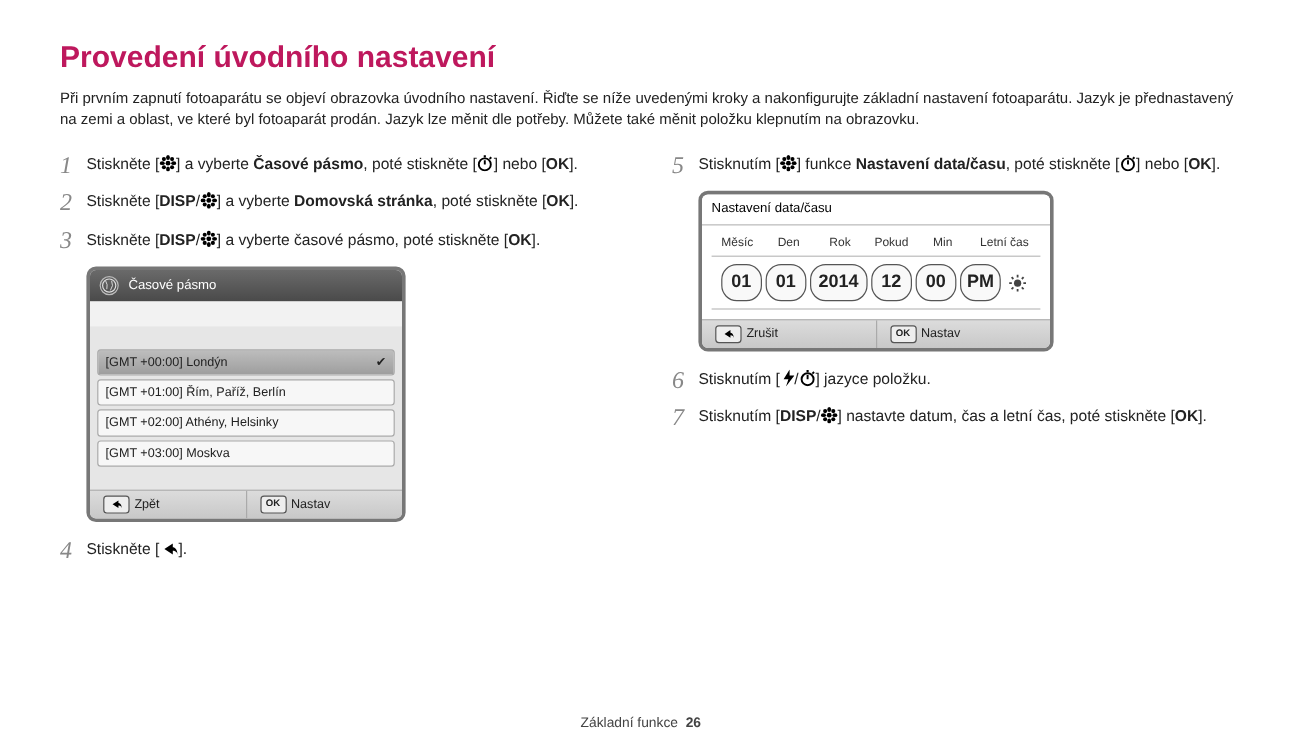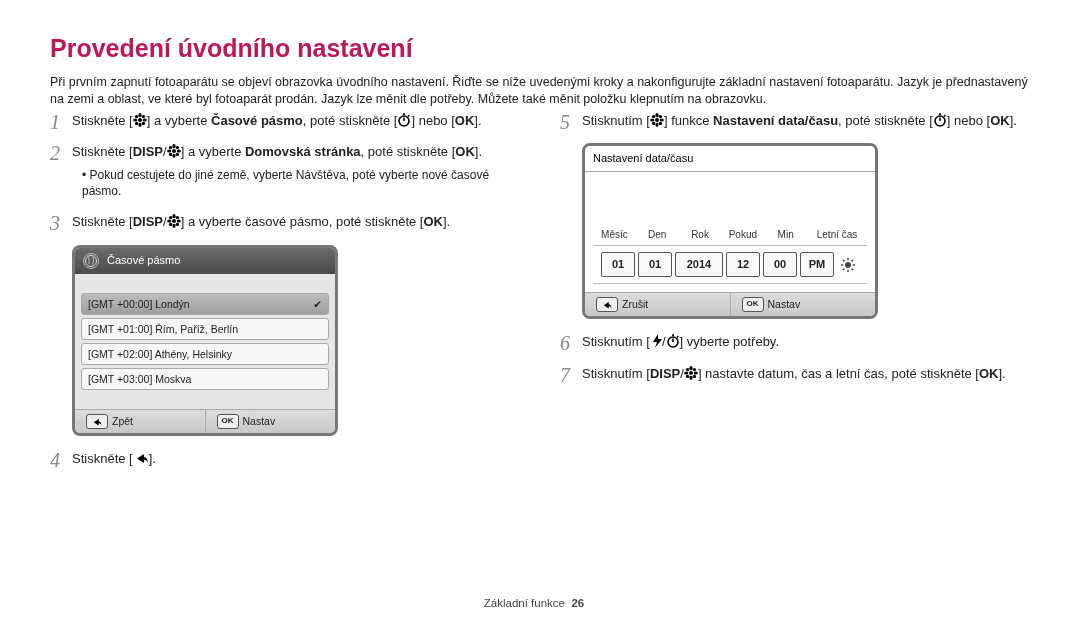--- a/index.html
+++ b/index.html
@@ -15,21 +15,21 @@
     padding: 32px 50px 10px 50px;
   }
   h1 {
     color: #be185d;
     font-size: 25px;
     font-weight: 700;
     margin: 0 0 8px 0;
   }
   .intro {
     font-size: 12.5px;
-    margin-bottom: 4px;
+    margin-bottom: 20px;
   }
   .cols {
     display: flex;
     gap: 40px;
   }
   .col { flex: 1; }
   .step {
     margin-bottom: 14px;
     position: relative;
     padding-left: 22px;
@@ -76,21 +76,21 @@
     color: #fff;
     padding: 5px 8px;
   }
   .dev-header .hicon {
     width: 14px; height: 14px;
     border: 1px solid #bbb;
     border-radius: 50%;
     display: inline-flex;
     align-items: center; justify-content: center;
   }
-  .tz-list { padding: 16px 4px; background: #e6e6e6; }
+  .tz-list { padding: 16px 4px; background: #e6e6e6; margin-top: 21px; }
   .tz-item {
     display: flex; justify-content: space-between; align-items: center;
     border: 1px solid #aaa;
     border-radius: 3px;
     margin: 3px 2px;
     padding: 3px 6px;
     background: #f7f7f7;
     font-size: 10.5px;
   }
   .tz-item.sel {
@@ -120,38 +120,37 @@
     background: #eee;
   }
   
   .dt-body { padding: 8px; background: #fff; }
   .dt-labels {
     display: flex;
     font-size: 10px;
     color: #333;
     margin-bottom: 4px;
     justify-content: flex-end;
-    margin-top: 48px;
   }
   .dt-labels span { flex:1; text-align:center; }
   .dt-labels span:last-child { flex:1.4; }
   .dt-row {
     display: flex;
     gap: 3px;
     align-items: center;
     justify-content: center;
     border-top: 1px solid #bbb;
     border-bottom: 1px solid #bbb;
     padding: 6px 0;
   }
   .dt-cell {
     border: 1.5px solid #555;
-    border-radius: 2px;
+    border-radius: 13px;
     padding: 4px 5px;
-    font-size: 11px;
+    font-size: 15px;
     font-weight: 600;
     background: #f9f9f9;
     min-width: 22px;
     text-align: center;
   }
   .dt-cell.wide { min-width: 36px; }
   .dt-sun {
     width: 22px; height: 22px;
     display:inline-flex; align-items:center; justify-content:center;
   }
@@ -235,23 +234,20 @@
           </span><span>] nebo [</span><span class="bold">OK</span><span>].</span>
       </div>
 
       <div class="step">
         <span class="num">2</span>
         <span>Stiskněte [</span><span class="bold">DISP</span><span>/</span><span class="glyph">
             <svg width="14" height="14">
               <use href="#ico-flower"></use>
             </svg>
           </span><span>] a vyberte </span><span class="bold">Domovská stránka</span><span>, poté stiskněte [</span><span class="bold">OK</span><span>].</span>
-        <ul class="bullets">
-            <li>Pokud cestujete do jiné země, vyberte Návštěva, poté vyberte nové časové pásmo.</li>
-          </ul>
       </div>
 
       <div class="step">
         <span class="num">3</span>
         <span>Stiskněte [</span><span class="bold">DISP</span><span>/</span><span class="glyph">
             <svg width="14" height="14">
               <use href="#ico-flower"></use>
             </svg>
           </span><span>] a vyberte časové pásmo, poté stiskněte [</span><span class="bold">OK</span><span>].</span>
       </div>
@@ -369,21 +365,21 @@
       <div class="step" style="margin-top:12px;">
         <span class="num">6</span>
         <span>Stisknutím [</span><span class="glyph">
             <svg width="12" height="14">
               <use href="#ico-flash"></use>
             </svg>
           </span><span>/</span><span class="glyph">
             <svg width="14" height="14">
               <use href="#ico-timer"></use>
             </svg>
-          </span><span>] vyberte potřeby.</span>
+          </span><span>] jazyce položku.</span>
       </div>
 
       <div class="step">
         <span class="num">7</span>
         <span>Stisknutím [</span><span class="bold">DISP</span><span>/</span><span class="glyph">
             <svg width="14" height="14">
               <use href="#ico-flower"></use>
             </svg>
           </span><span>] nastavte datum, čas a letní čas, poté stiskněte [</span><span class="bold">OK</span><span>].</span>
       </div>

